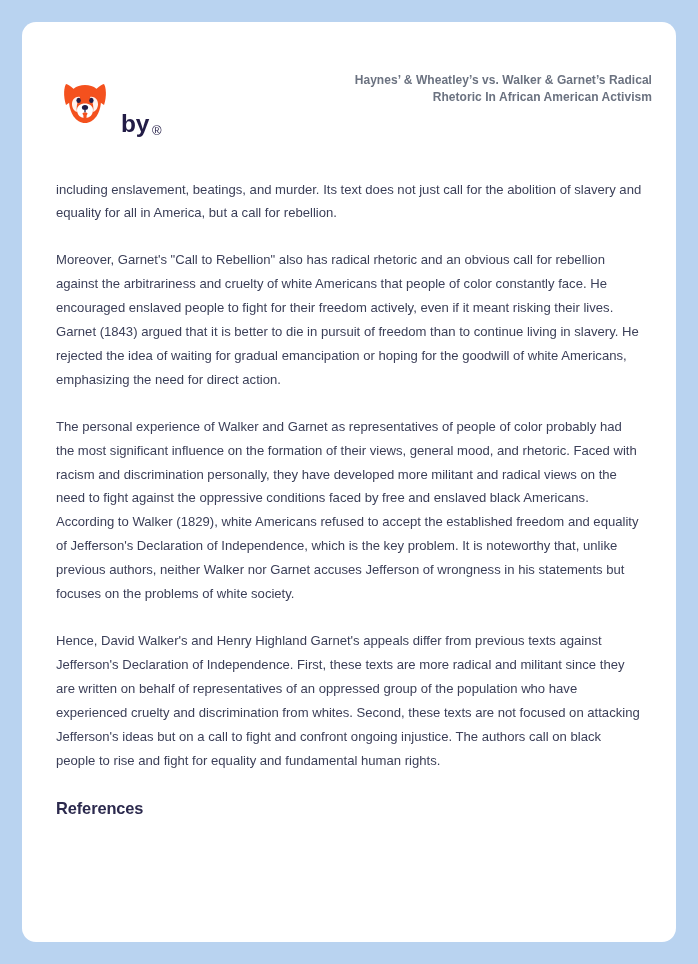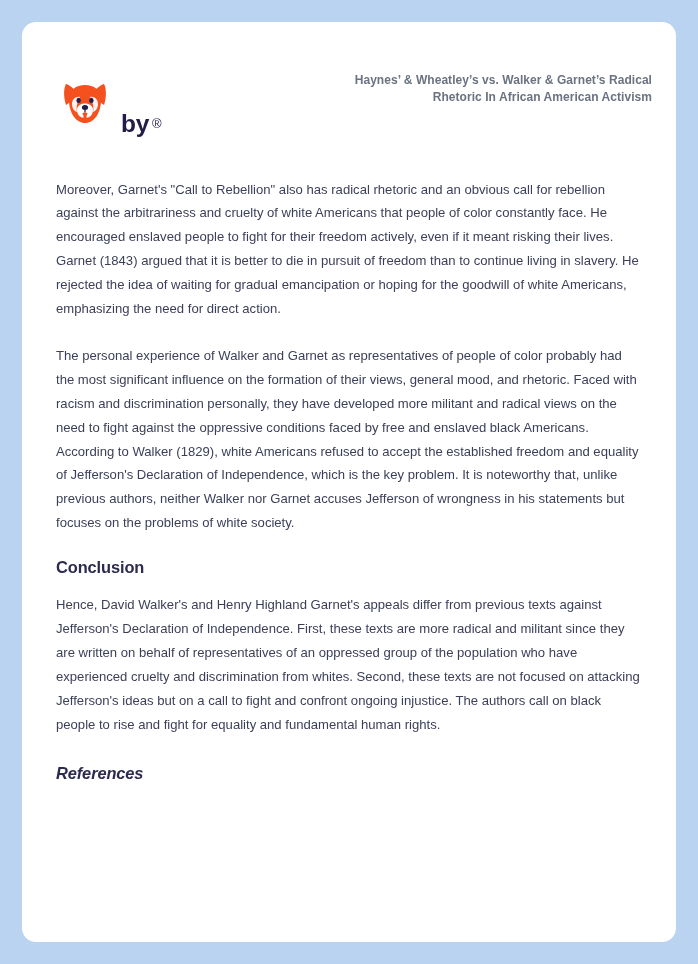--- a/index.html
+++ b/index.html
@@ -43,21 +43,21 @@
 
   .brand-logo {
     width: 50px;
     height: 50px;
     flex: 0 0 50px;
     display: block;
   }
 
   .brand-wordmark {
     display: flex;
-    align-items: center;
+    align-items: flex-end;
     font-size: 24.5px;
     font-weight: bold;
     color: #221c46;
     letter-spacing: -0.3px;
     line-height: 1;
     white-space: nowrap;
     padding-top: 6px;
     margin-top: 32px;
   }
 
@@ -113,21 +113,20 @@
     font-size: 16.4px;
     font-weight: bold;
     color: #2c2a4e;
     margin: 19px 0 16px 0;
     letter-spacing: -0.1px;
   }
 
   .heading-references {
     margin-top: 27px;
     margin-bottom: 0;
-    font-style: italic;
   }
 </style>
 </head>
 <body>
 
 <div class="page-card">
 
   <div class="doc-header">
 
     <div class="brand">
@@ -153,22 +152,22 @@
       </span>
     </div>
 
     <div class="header-meta">
       <p class="header-title">Haynes’ &amp; Wheatley’s vs. Walker &amp; Garnet’s Radical Rhetoric In African American Activism</p>
     </div>
 
   </div>
 
   <div class="doc-body">
+    <p>including enslavement, beatings, and murder. Its text does not just call for the abolition of slavery and equality for all in America, but a call for rebellion.</p>
     <p>Moreover, Garnet's "Call to Rebellion" also has radical rhetoric and an obvious call for rebellion against the arbitrariness and cruelty of white Americans that people of color constantly face. He encouraged enslaved people to fight for their freedom actively, even if it meant risking their lives. Garnet (1843) argued that it is better to die in pursuit of freedom than to continue living in slavery. He rejected the idea of waiting for gradual emancipation or hoping for the goodwill of white Americans, emphasizing the need for direct action.</p>
     <p>The personal experience of Walker and Garnet as representatives of people of color probably had the most significant influence on the formation of their views, general mood, and rhetoric. Faced with racism and discrimination personally, they have developed more militant and radical views on the need to fight against the oppressive conditions faced by free and enslaved black Americans. According to Walker (1829), white Americans refused to accept the established freedom and equality of Jefferson's Declaration of Independence, which is the key problem. It is noteworthy that, unlike previous authors, neither Walker nor Garnet accuses Jefferson of wrongness in his statements but focuses on the problems of white society.</p>
 
-    <h2 class="section-heading">Conclusion</h2>
     <p>Hence, David Walker's and Henry Highland Garnet's appeals differ from previous texts against Jefferson's Declaration of Independence. First, these texts are more radical and militant since they are written on behalf of representatives of an oppressed group of the population who have experienced cruelty and discrimination from whites. Second, these texts are not focused on attacking Jefferson's ideas but on a call to fight and confront ongoing injustice. The authors call on black people to rise and fight for equality and fundamental human rights.</p>
 
     <h2 class="section-heading heading-references">References</h2>
   </div>
 
 </div>
 
 </body></html>

